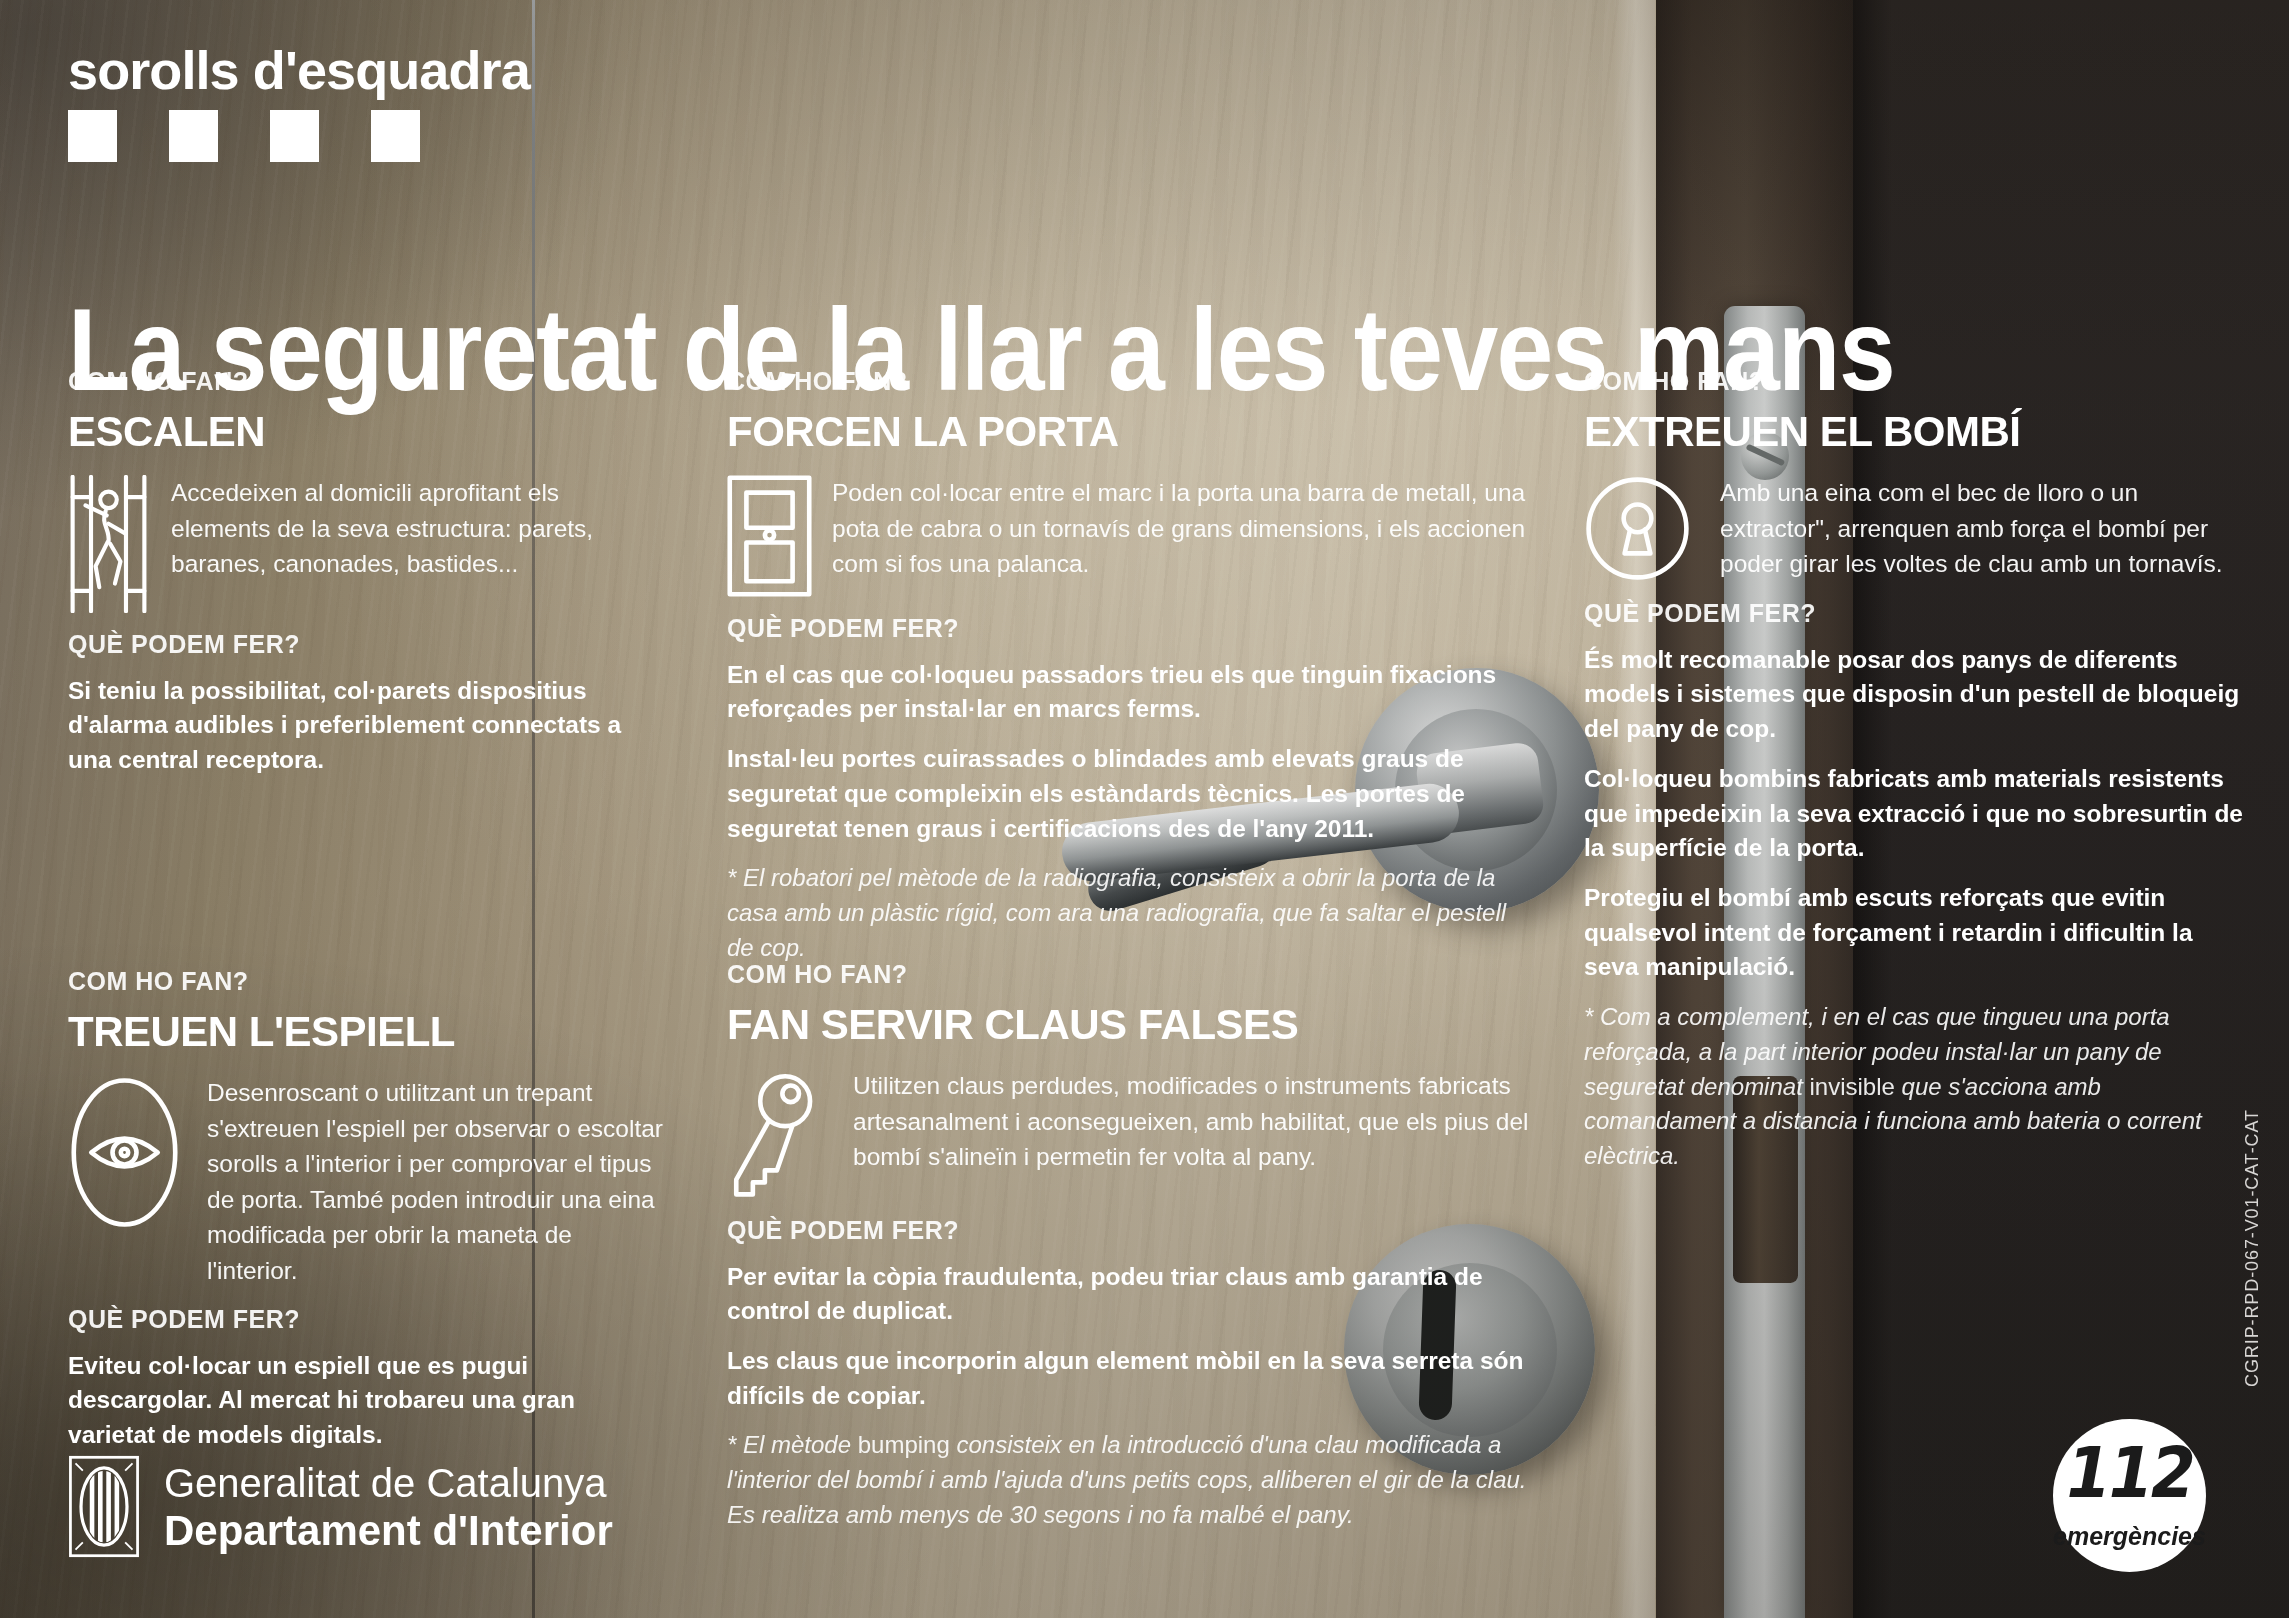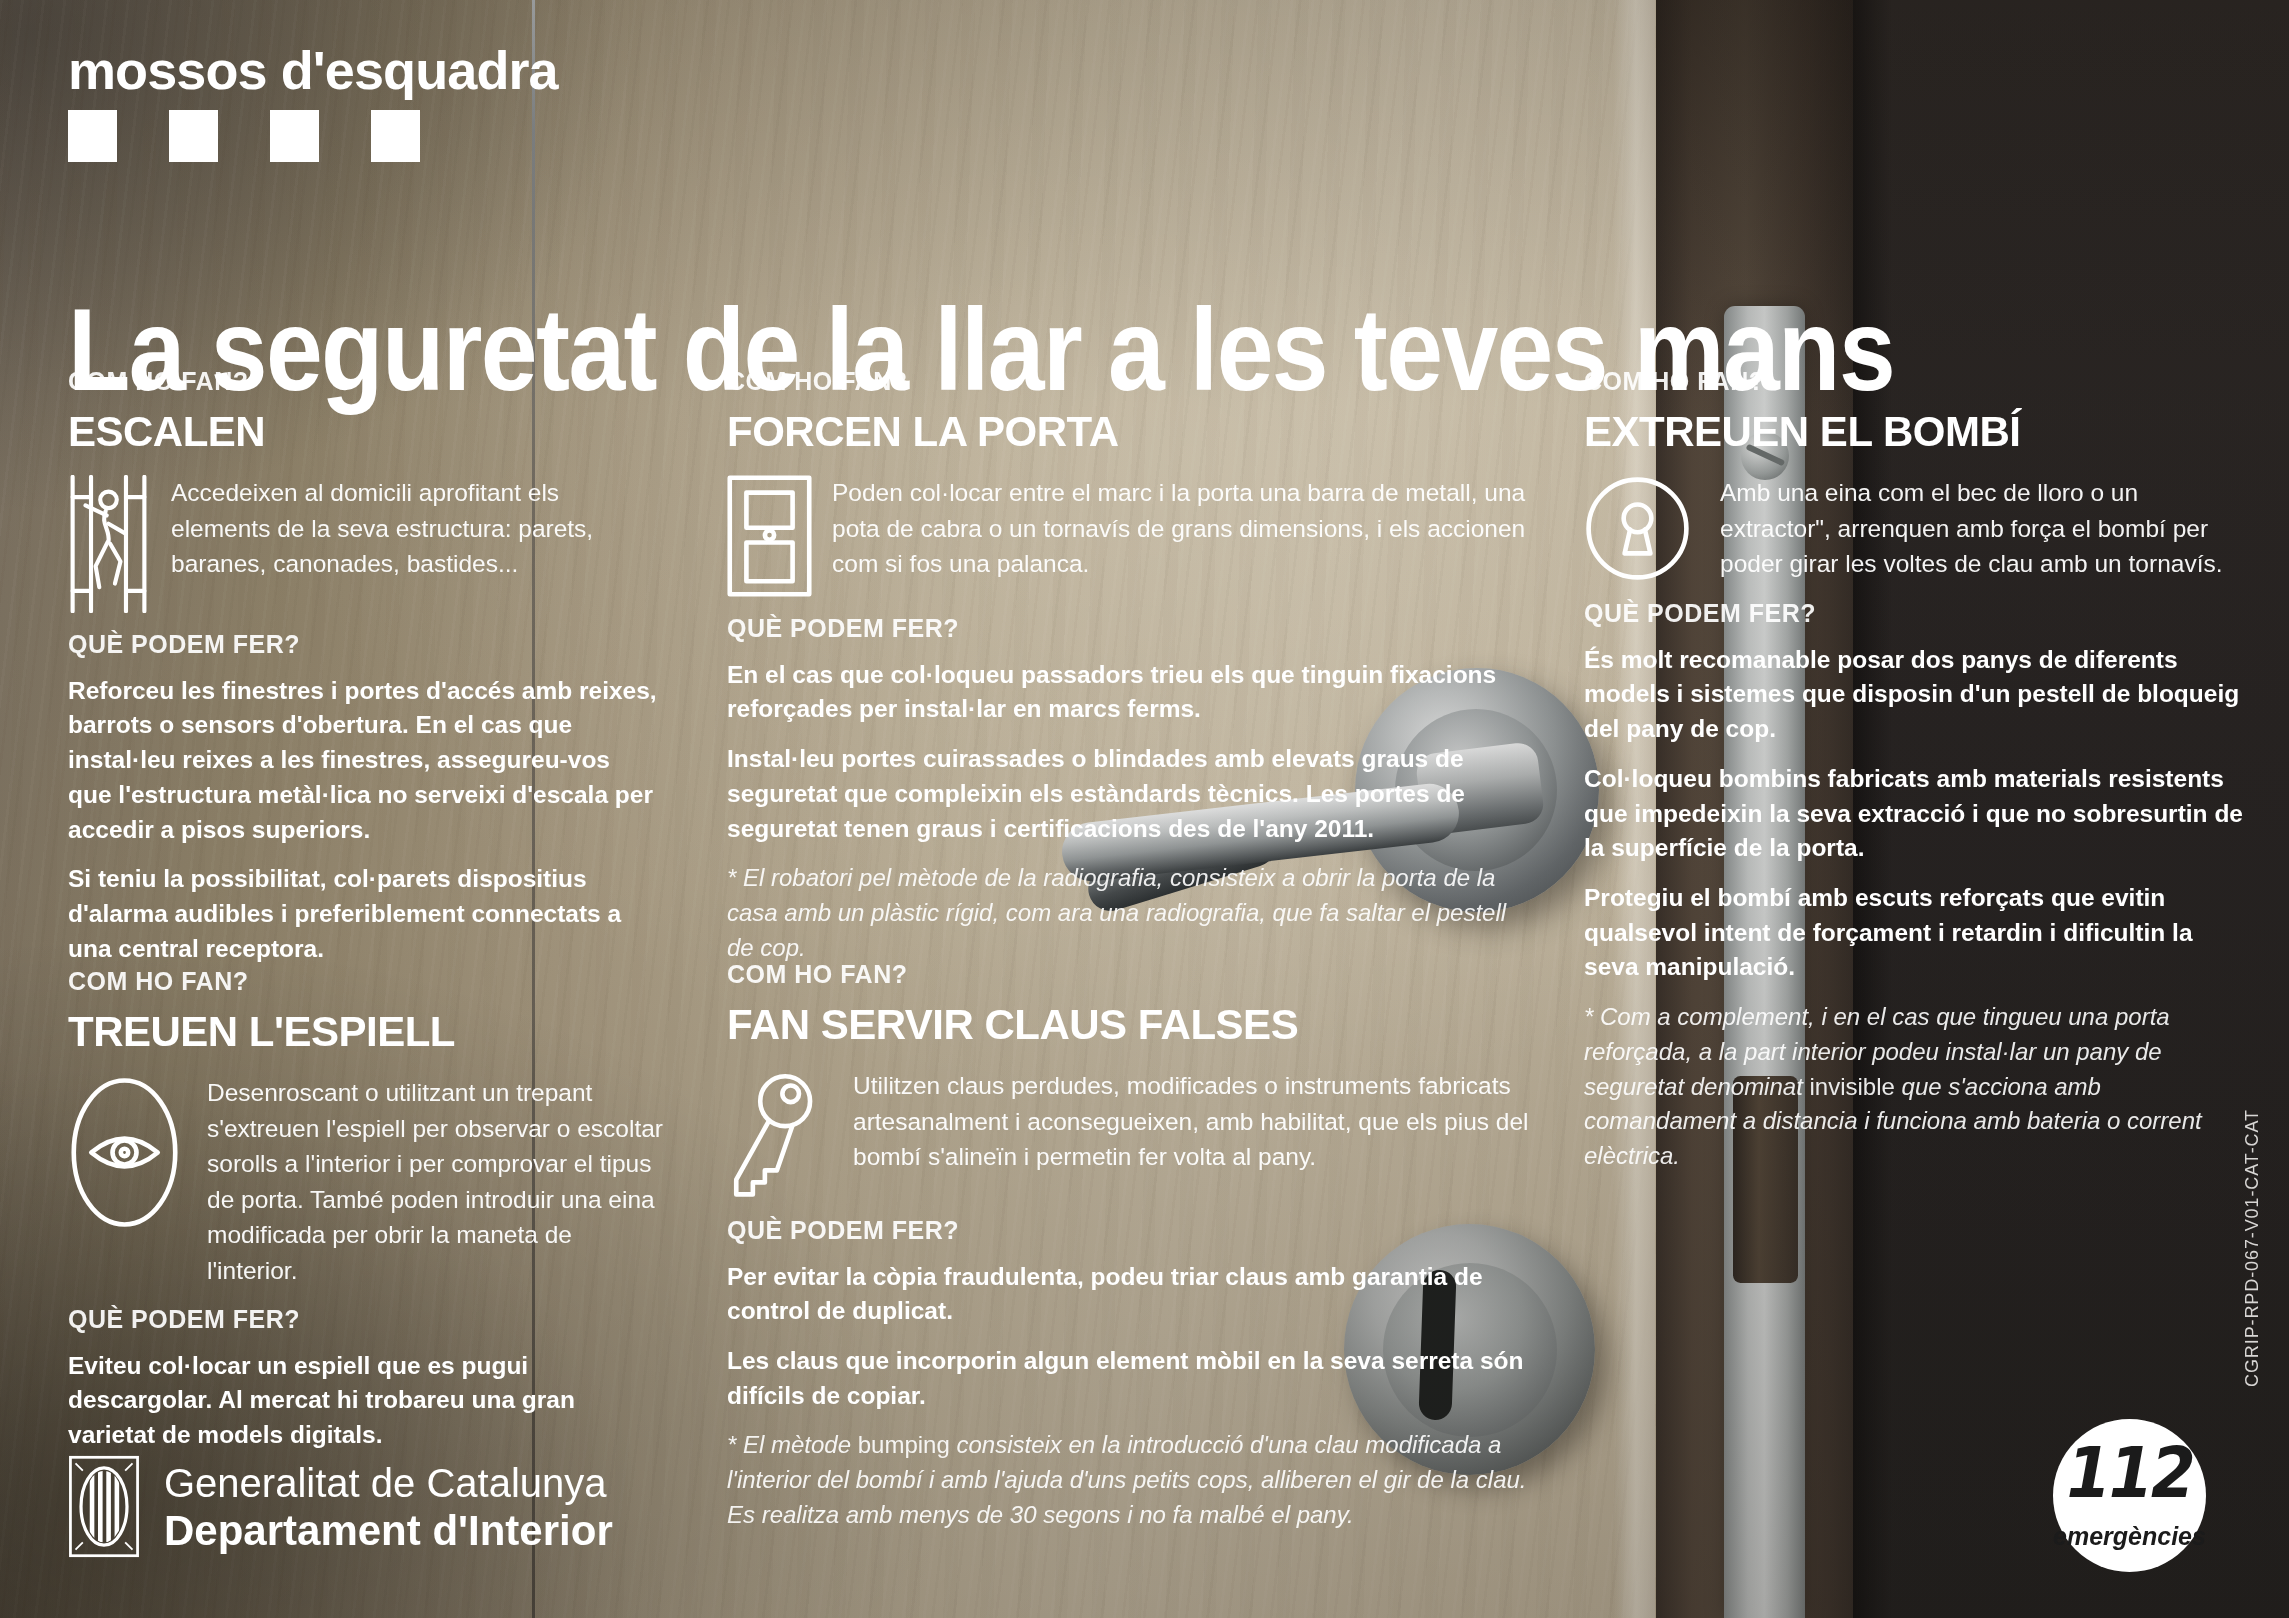--- a/index.html
+++ b/index.html
@@ -119,21 +119,21 @@
   <div class="lever-neck"></div>
   <div class="lever"></div>
   <div class="escu"></div>
   <div class="escu-inner"></div>
   <div class="keyslot"></div>
   <div class="shade"></div>
 
   <div class="content">
 
     <div class="brand">
-      <div class="brand-name">mossos d'esquadra</div>
+      <div class="brand-name">sorolls d'esquadra</div>
       <div class="squares">
         <i></i>
           <i></i>
           <i></i>
           <i></i>
       </div>
     </div>
 
     <h1 class="title">La seguretat de la llar a les teves mans</h1>
 
@@ -150,21 +150,20 @@
             <path d="M42 44L19 33"></path>
             <path d="M44 53l19 11"></path>
             <path d="M43 73l-13 26 4 23"></path>
             <path d="M46 75l11 19-6 24"></path>
           </svg>
         </span>
         <p class="desc">Accedeixen al domicili aprofitant els elements de la seva estructura: parets, baranes, canonades, bastides...</p>
       </div>
       <div class="lbl what">QUÈ PODEM FER?</div>
       <div class="advice">
-        <p>Reforceu les finestres i portes d'accés amb reixes, barrots o sensors d'obertura. En el cas que instal·leu reixes a les finestres, assegureu-vos que l'estructura metàl·lica no serveixi d'escala per accedir a pisos superiors.</p>
         <p>Si teniu la possibilitat, col·parets dispositius d'alarma audibles i preferiblement connectats a una central receptora.</p>
       </div>
     </section>
 
     <section class="sec" style="left:68px;top:967px;width:600px;">
       <div class="lbl">COM HO FAN?</div>
       <h2 class="hd">TREUEN L'ESPIELL</h2>
       <div class="icon-row">
         <span class="ic" style="margin-right:26px;">
           <svg viewBox="0 0 122 168" width="113" height="155" fill="none" stroke="#fff" stroke-width="5" stroke-linecap="round" stroke-linejoin="round">

